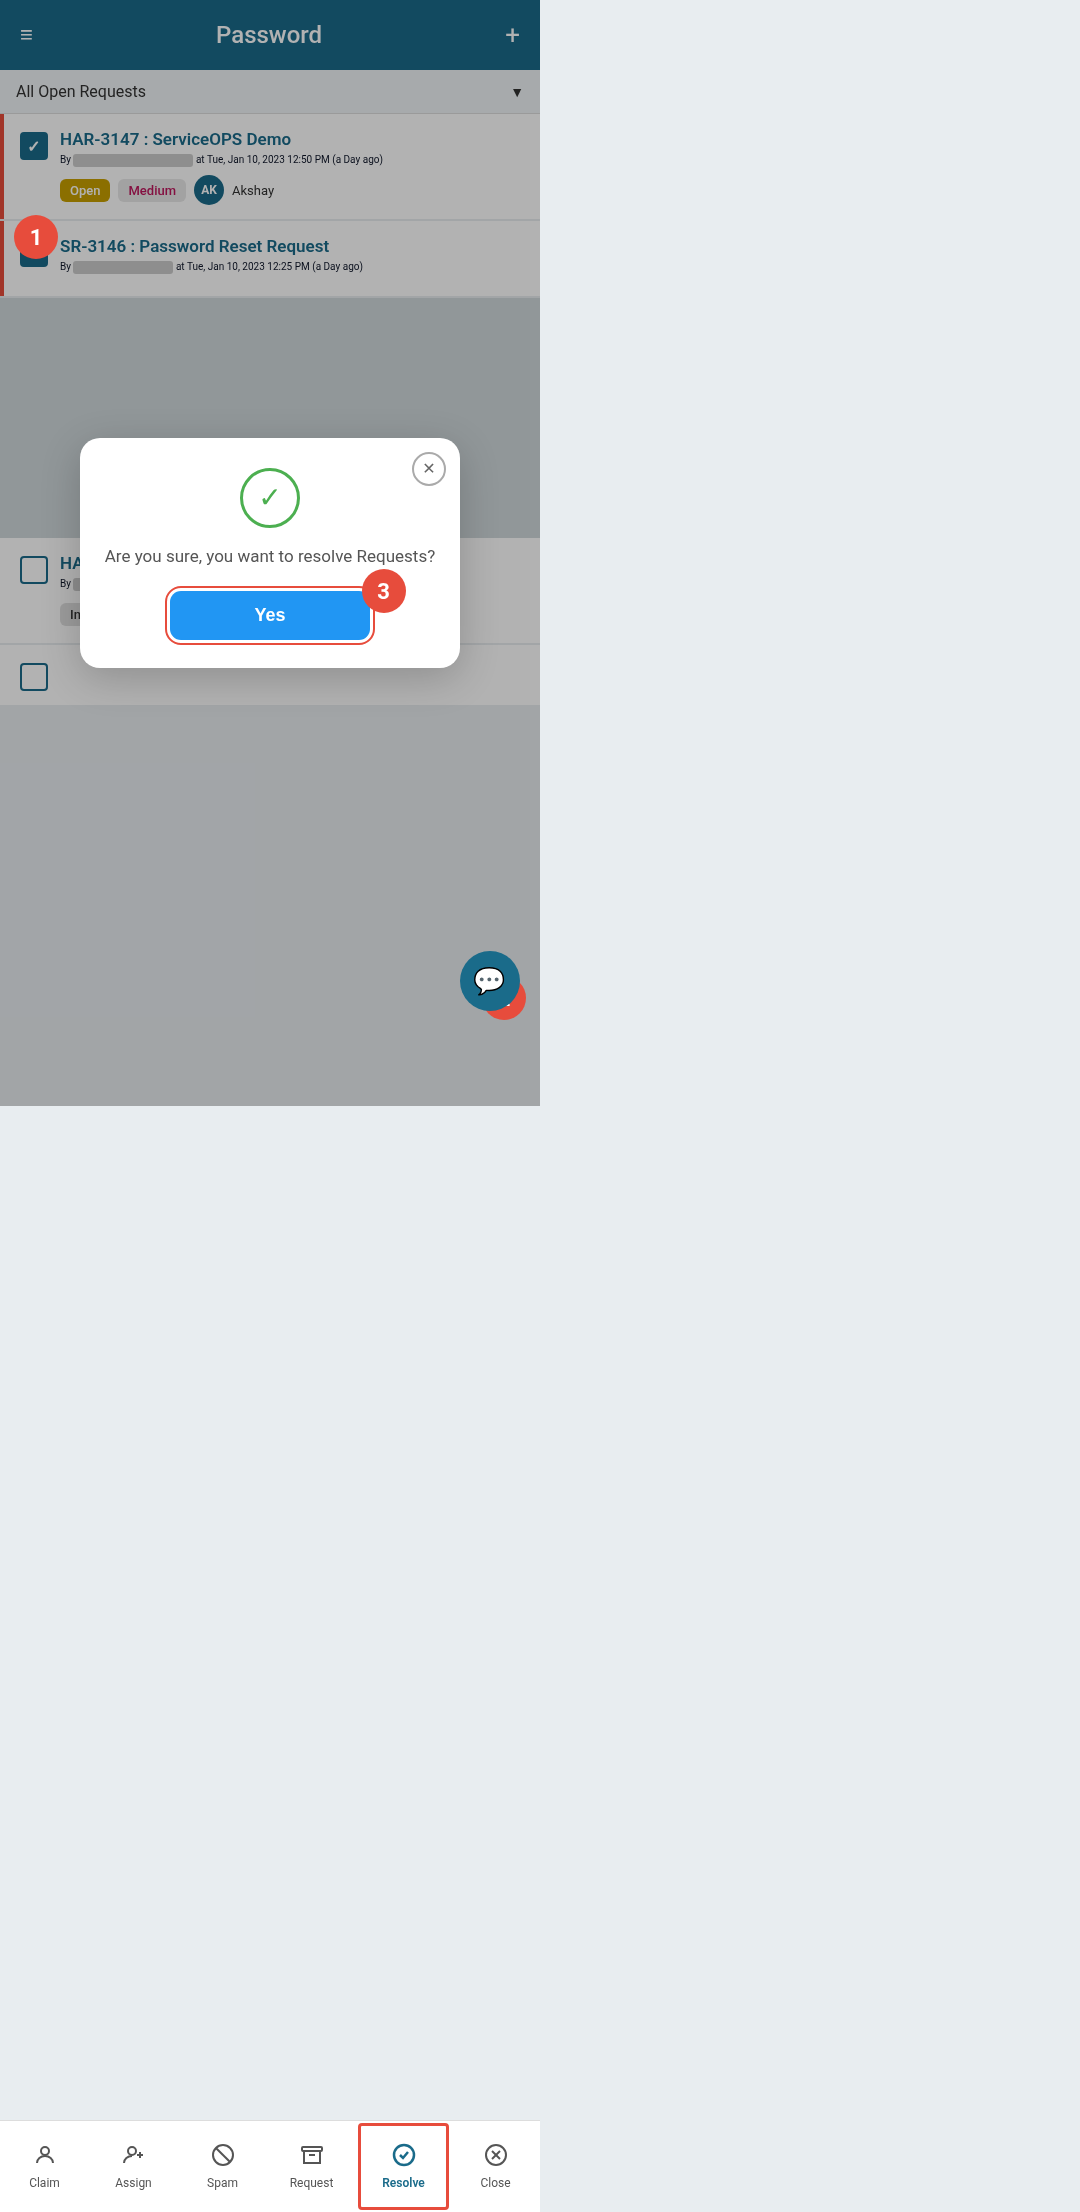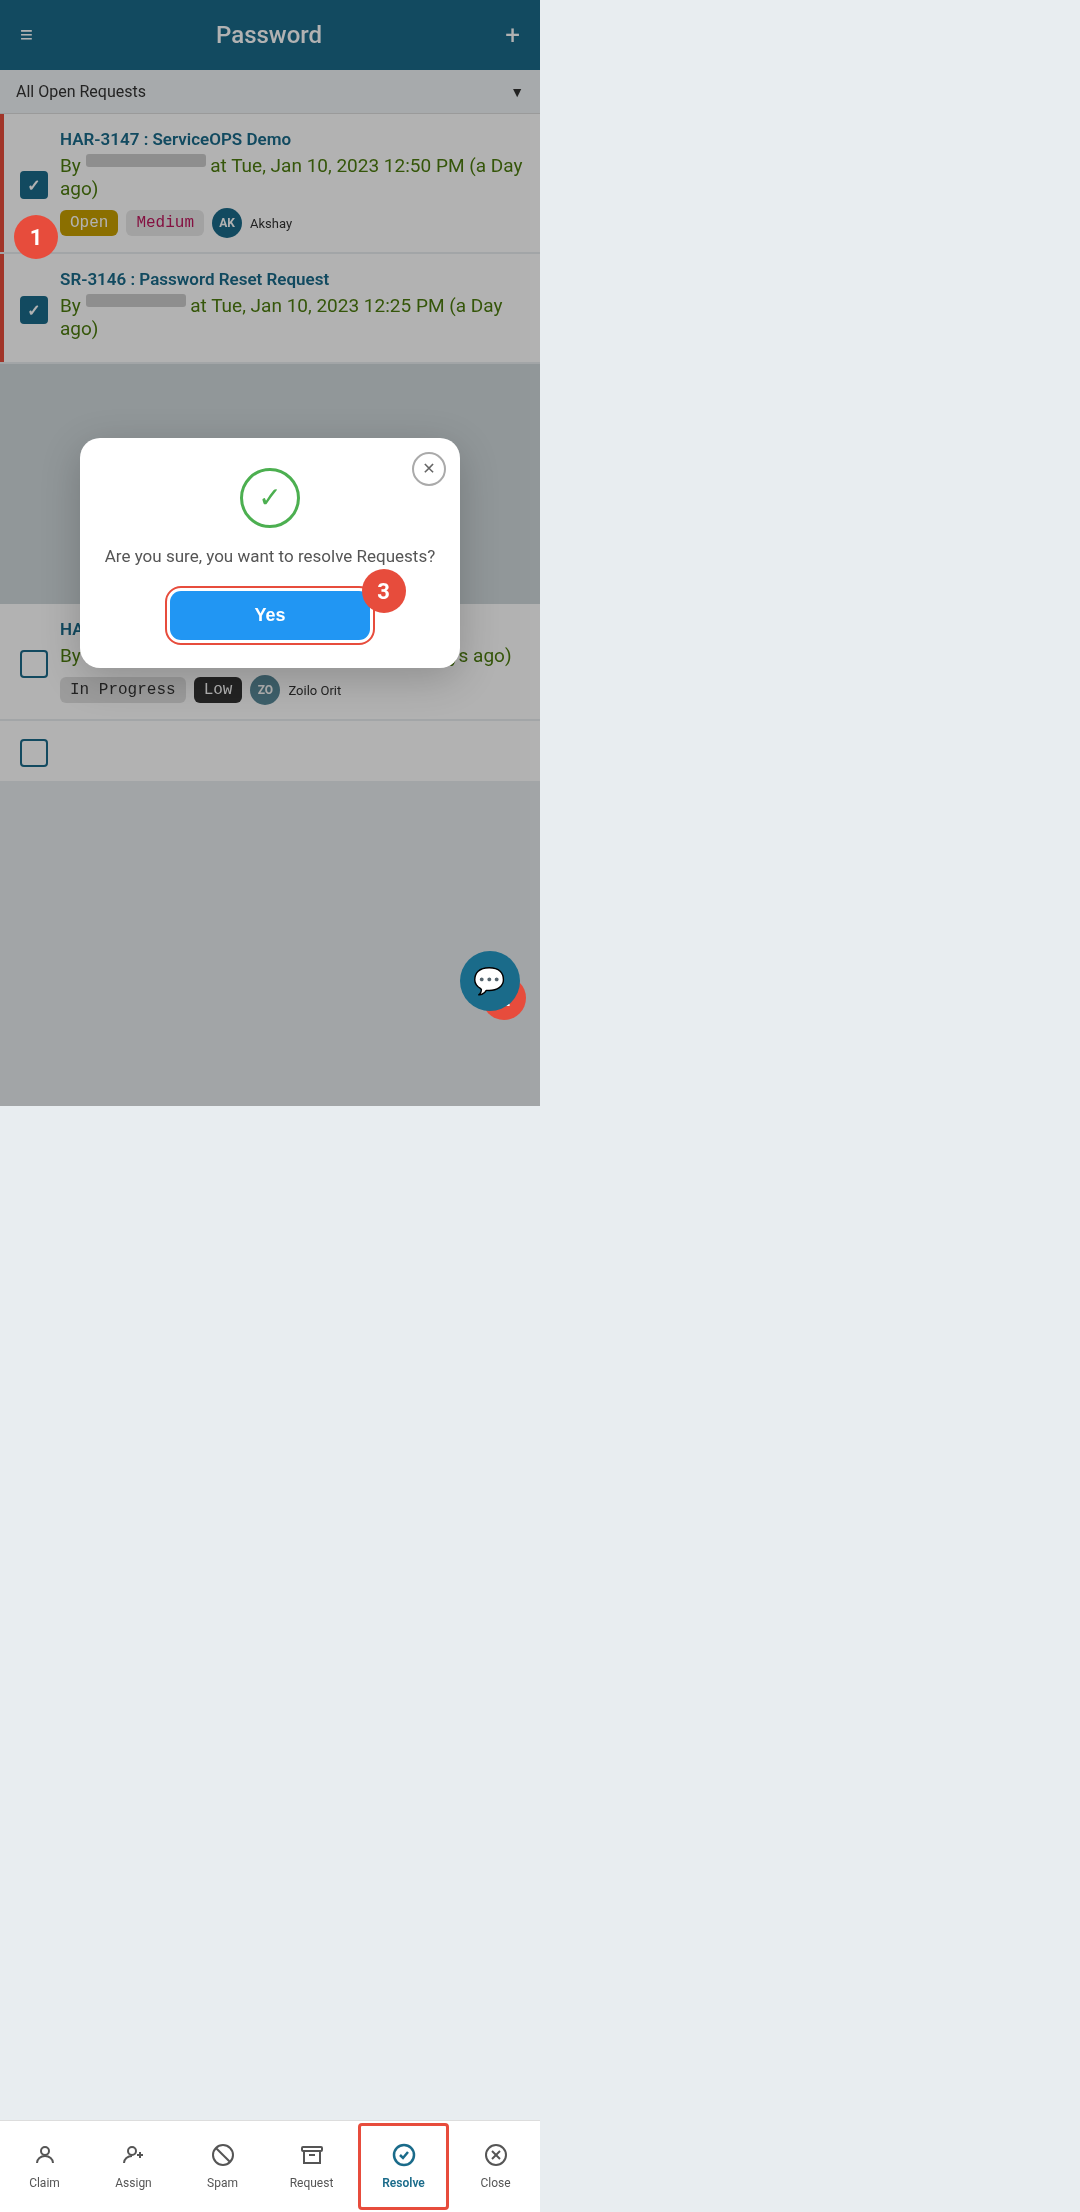--- a/index.html
+++ b/index.html
@@ -54,21 +54,21 @@
     .filter-dropdown-icon {
       color: #333;
       font-size: 14px;
     }
 
     .request-item {
       background: white;
       margin-bottom: 2px;
       padding: 14px 16px;
       display: flex;
-      align-items: center;
+      align-items: flex-start;
       gap: 12px;
       border-left: 4px solid transparent;
     }
 
     .request-item.selected {
       border-left: 4px solid #e74c3c;
     }
 
     .checkbox-container {
       margin-top: 4px;
@@ -105,22 +105,22 @@
 
     .request-title {
       color: #1a6b8a;
       font-size: 17px;
       font-weight: 600;
       margin-bottom: 4px;
       line-height: 1.3;
     }
 
     .request-meta {
-      color: #4d7c0f;
-      font-size: 19px;
+      color: #0f172a;
+      font-size: 10px;
       margin-bottom: 8px;
     }
 
     .blurred-text {
       display: inline-block;
       background: #ccc;
       border-radius: 3px;
       color: transparent;
       user-select: none;
       height: 13px;
@@ -129,23 +129,22 @@
     .request-tags {
       display: flex;
       align-items: center;
       gap: 8px;
       flex-wrap: wrap;
     }
 
     .tag {
       padding: 4px 10px;
       border-radius: 6px;
-      font-size: 16px;
+      font-size: 13px;
       font-weight: 500;
-      font-family: Liberation Mono, monospace;
     }
     .tag-open {
       background: #c8a000;
       color: white;
     }
     .tag-medium {
       background: #e8e8e8;
       color: #be185d;
     }
     .tag-in-progress {

